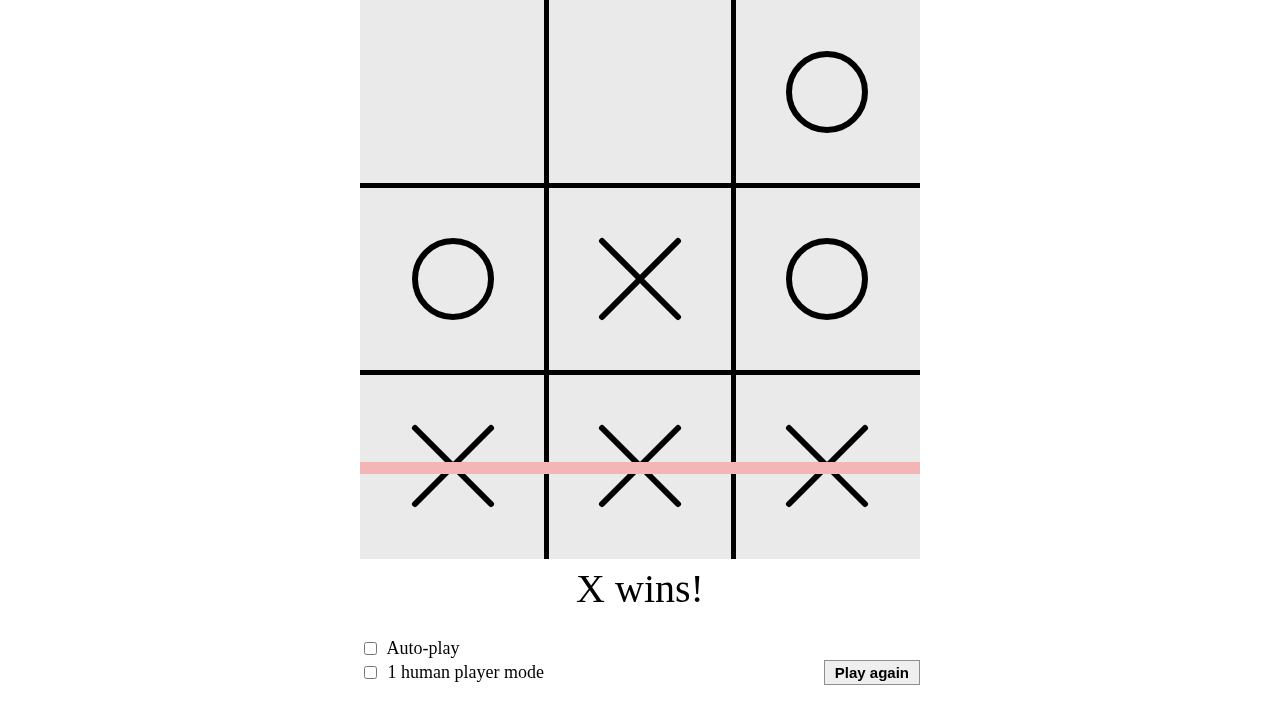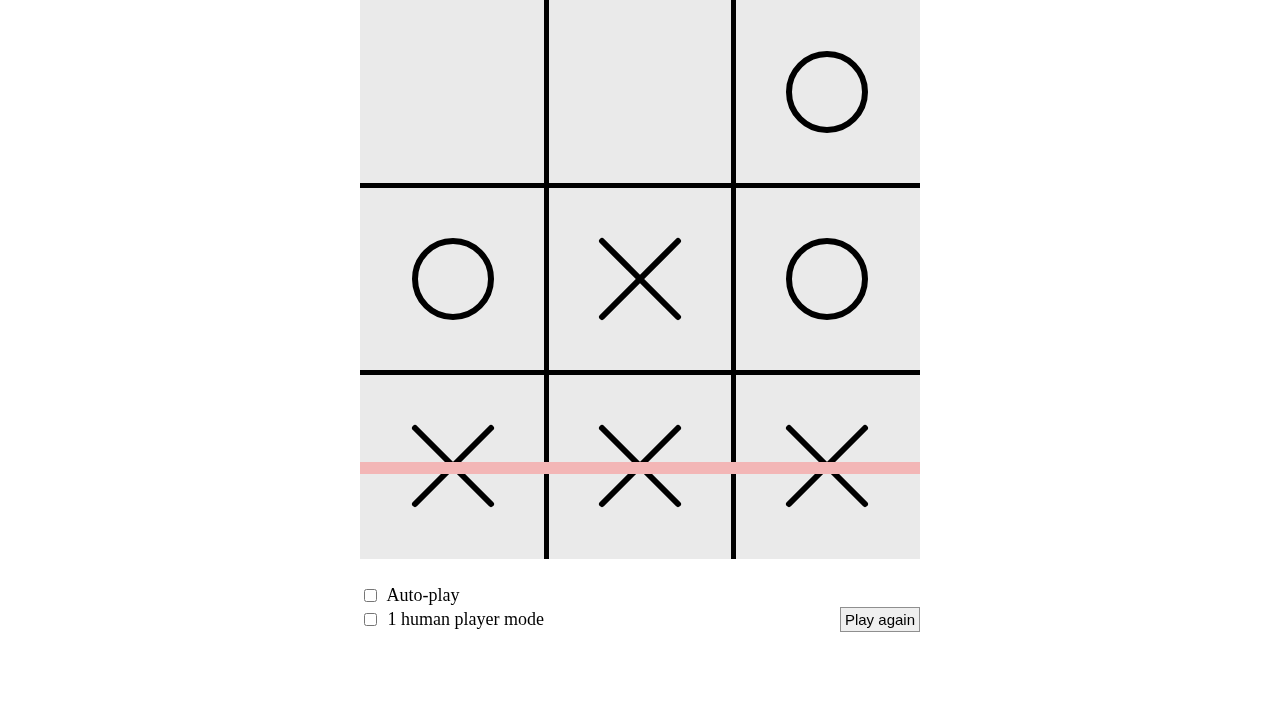--- a/index.html
+++ b/index.html
@@ -67,24 +67,25 @@
     font-size: 18px;
     line-height: 1.35;
   }
   .opts input[type="checkbox"] {
     margin-right: 6px;
     transform: translateY(1px);
   }
   .play-again {
     font-family: Arial, Helvetica, sans-serif;
     font-size: 15px;
-    padding: 3px 4px;
+    padding: 3px 10px;
     background: #efefef;
     border: 1px solid #8f8f8f;
     cursor: pointer;
+    font-weight: bold;
   }
 </style>
 </head>
 <body>
 
 <div class="wrap">
 
   <div class="board">
 
     <div class="vline" style="left:184px"></div>
@@ -144,20 +145,21 @@
           <svg viewBox="0 0 100 100">
             <line x1="12" y1="12" x2="88" y2="88" stroke="#000" stroke-width="6" stroke-linecap="round"></line>
             <line x1="88" y1="12" x2="12" y2="88" stroke="#000" stroke-width="6" stroke-linecap="round"></line>
           </svg>
         </span>
       </div>
 
     <div class="winline" style="top: 463.32px;"></div>
   </div>
 
+  <div class="status">X wins!</div>
 
   <div class="controls">
     <div class="opts">
       <label>
         <input type="checkbox" style="">
         <span>Auto-play</span>
       </label>
       <label>
         <input type="checkbox" style="">
         <span>1 human player mode</span>

